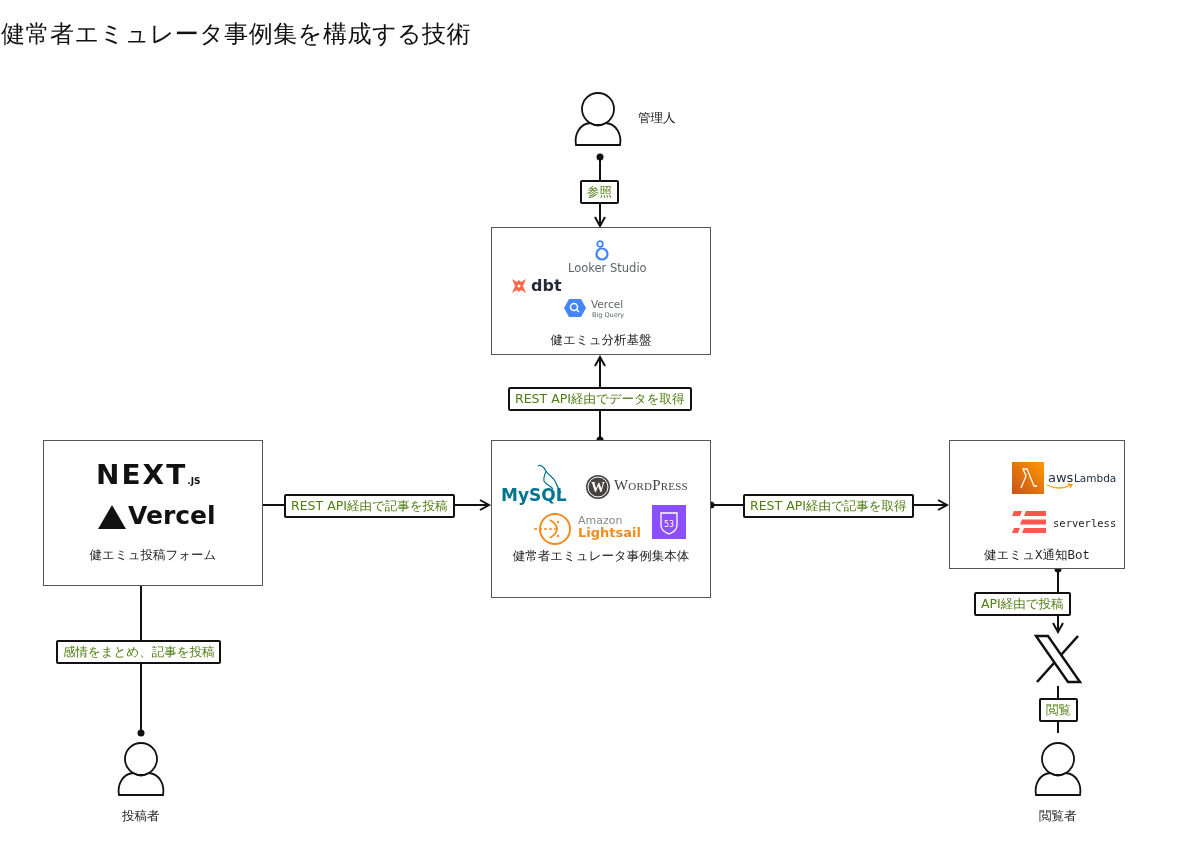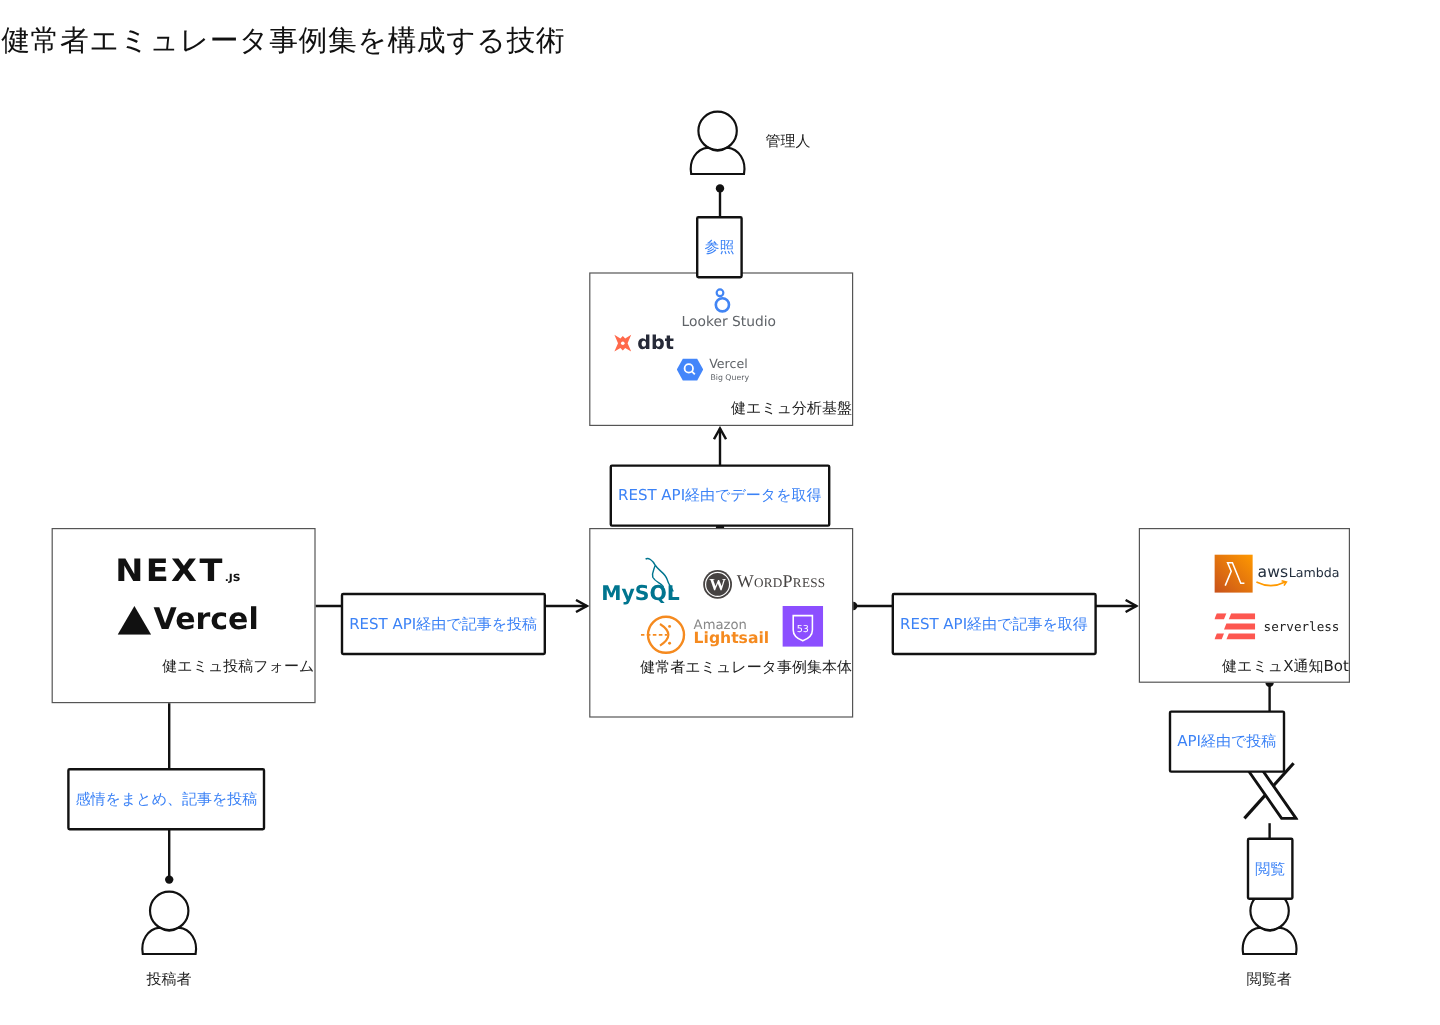--- a/index.html
+++ b/index.html
@@ -1,23 +1,23 @@
 <!DOCTYPE html>
 <html><head>
 <meta charset="utf-8">
 <style>
   html, body { margin: 0; padding: 0; background: #ffffff; }
   body { width: 1200px; height: 854px; position: relative; overflow: hidden;
          font-family: "DejaVu Sans", "Liberation Sans", sans-serif; color: #1a1a1a; }
   .title { position: absolute; left: 1px; top: 18px; font-size: 24px; font-weight: normal; letter-spacing: 0.5px; color: #111; }
   svg.wires { position: absolute; left: 0; top: 0; }
   .box { position: absolute; border: 1.5px solid #555; background: #fff; box-sizing: border-box; }
-  .box-label { position: absolute; left: 0; right: 0; text-align: right; font-size: 12.5px; color: #222; }
+  .box-label { position: absolute; left: 0; right: 0; text-align: center; font-size: 12.5px; color: #222; font-family: Liberation Mono, monospace; }
   .edge-label { position: absolute; background: #fff; border: 2px solid #111; border-radius: 2px;
-                font-size: 12.5px; padding: 16px 5px; white-space: nowrap; color: #3b82f6; line-height: 16px; }
+                font-size: 12.5px; padding: 2px 5px; white-space: nowrap; color: #4d7c0f; line-height: 16px; }
   .person { position: absolute; }
   .person-label { position: absolute; font-size: 12.5px; color: #222; white-space: nowrap; }
   .logo { position: absolute; white-space: nowrap; }
   .logo-text { position: absolute; white-space: nowrap; }
 </style>
 </head>
 <body>
 
 <div class="title">健常者エミュレータ事例集を構成する技術</div>
 

